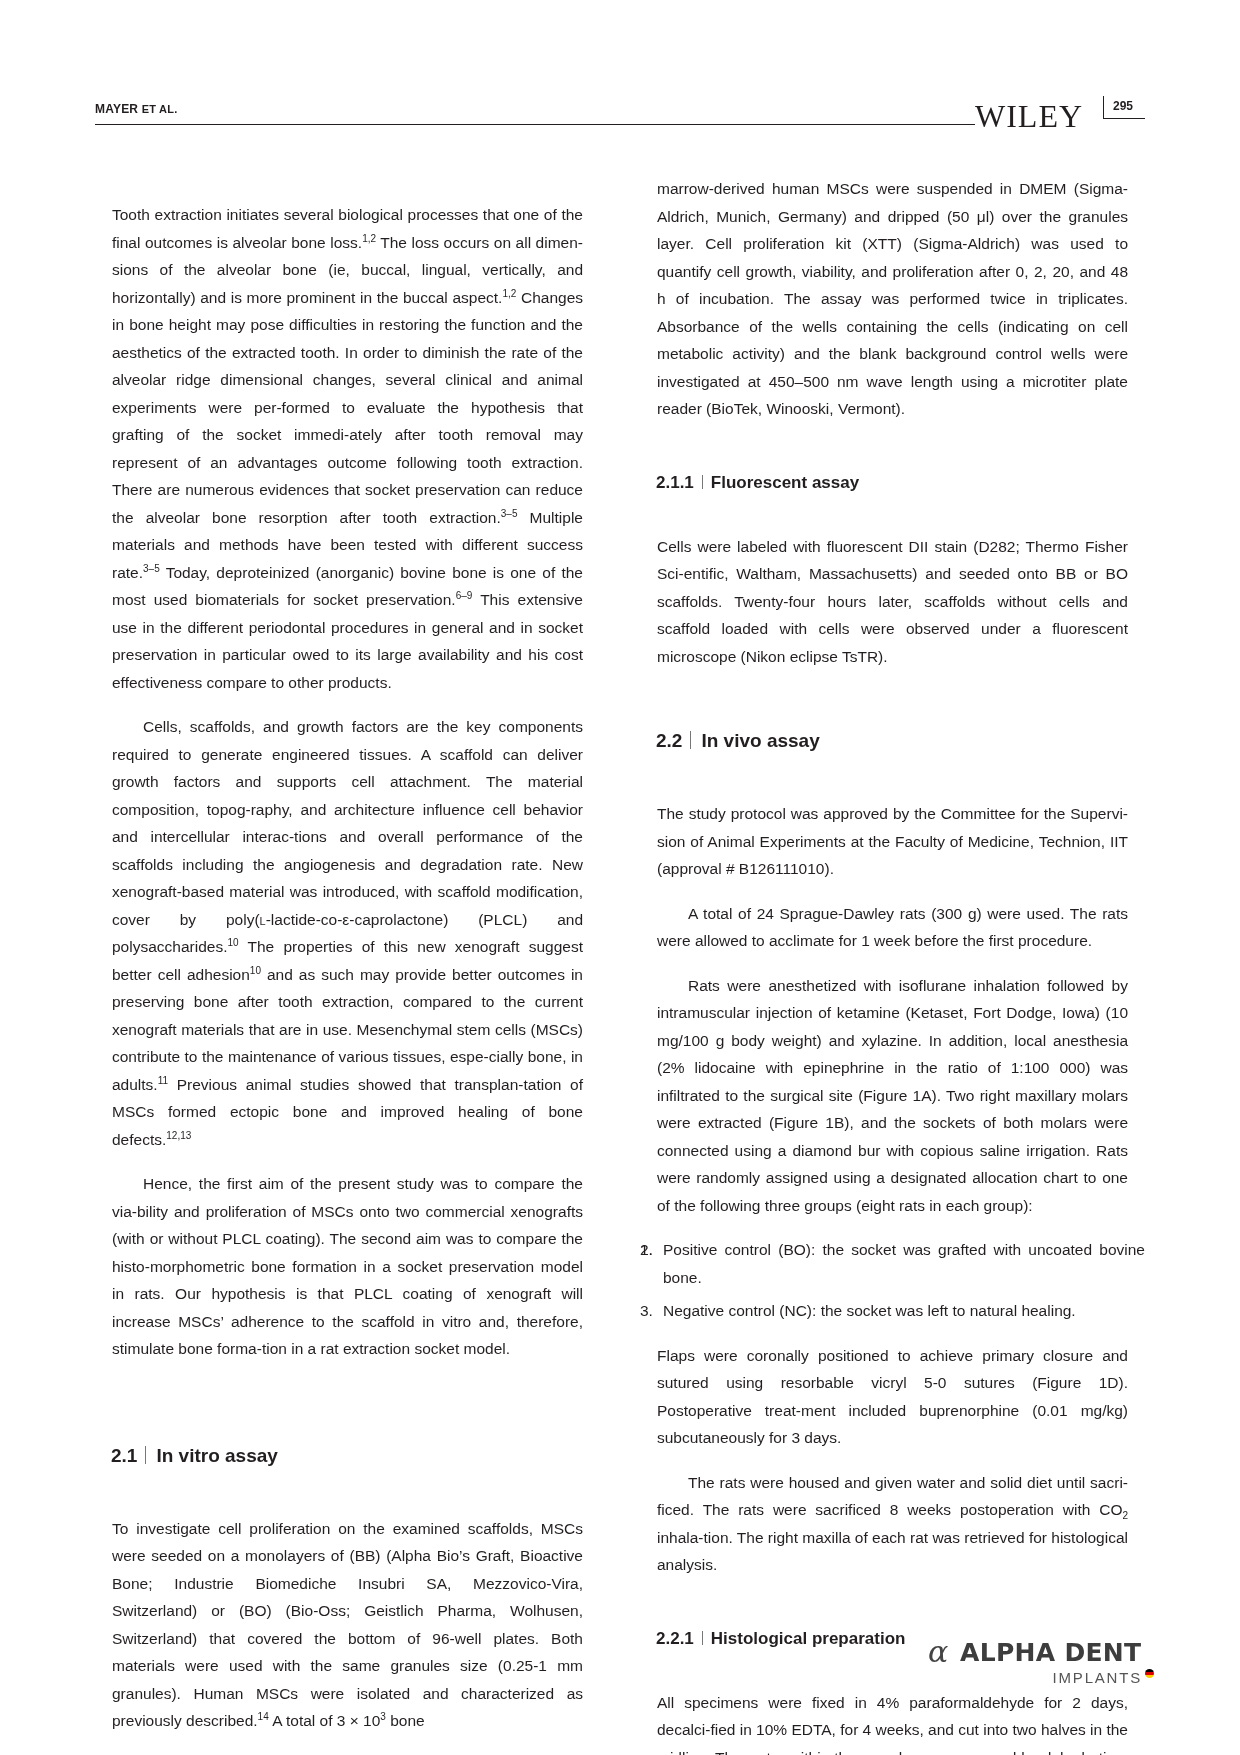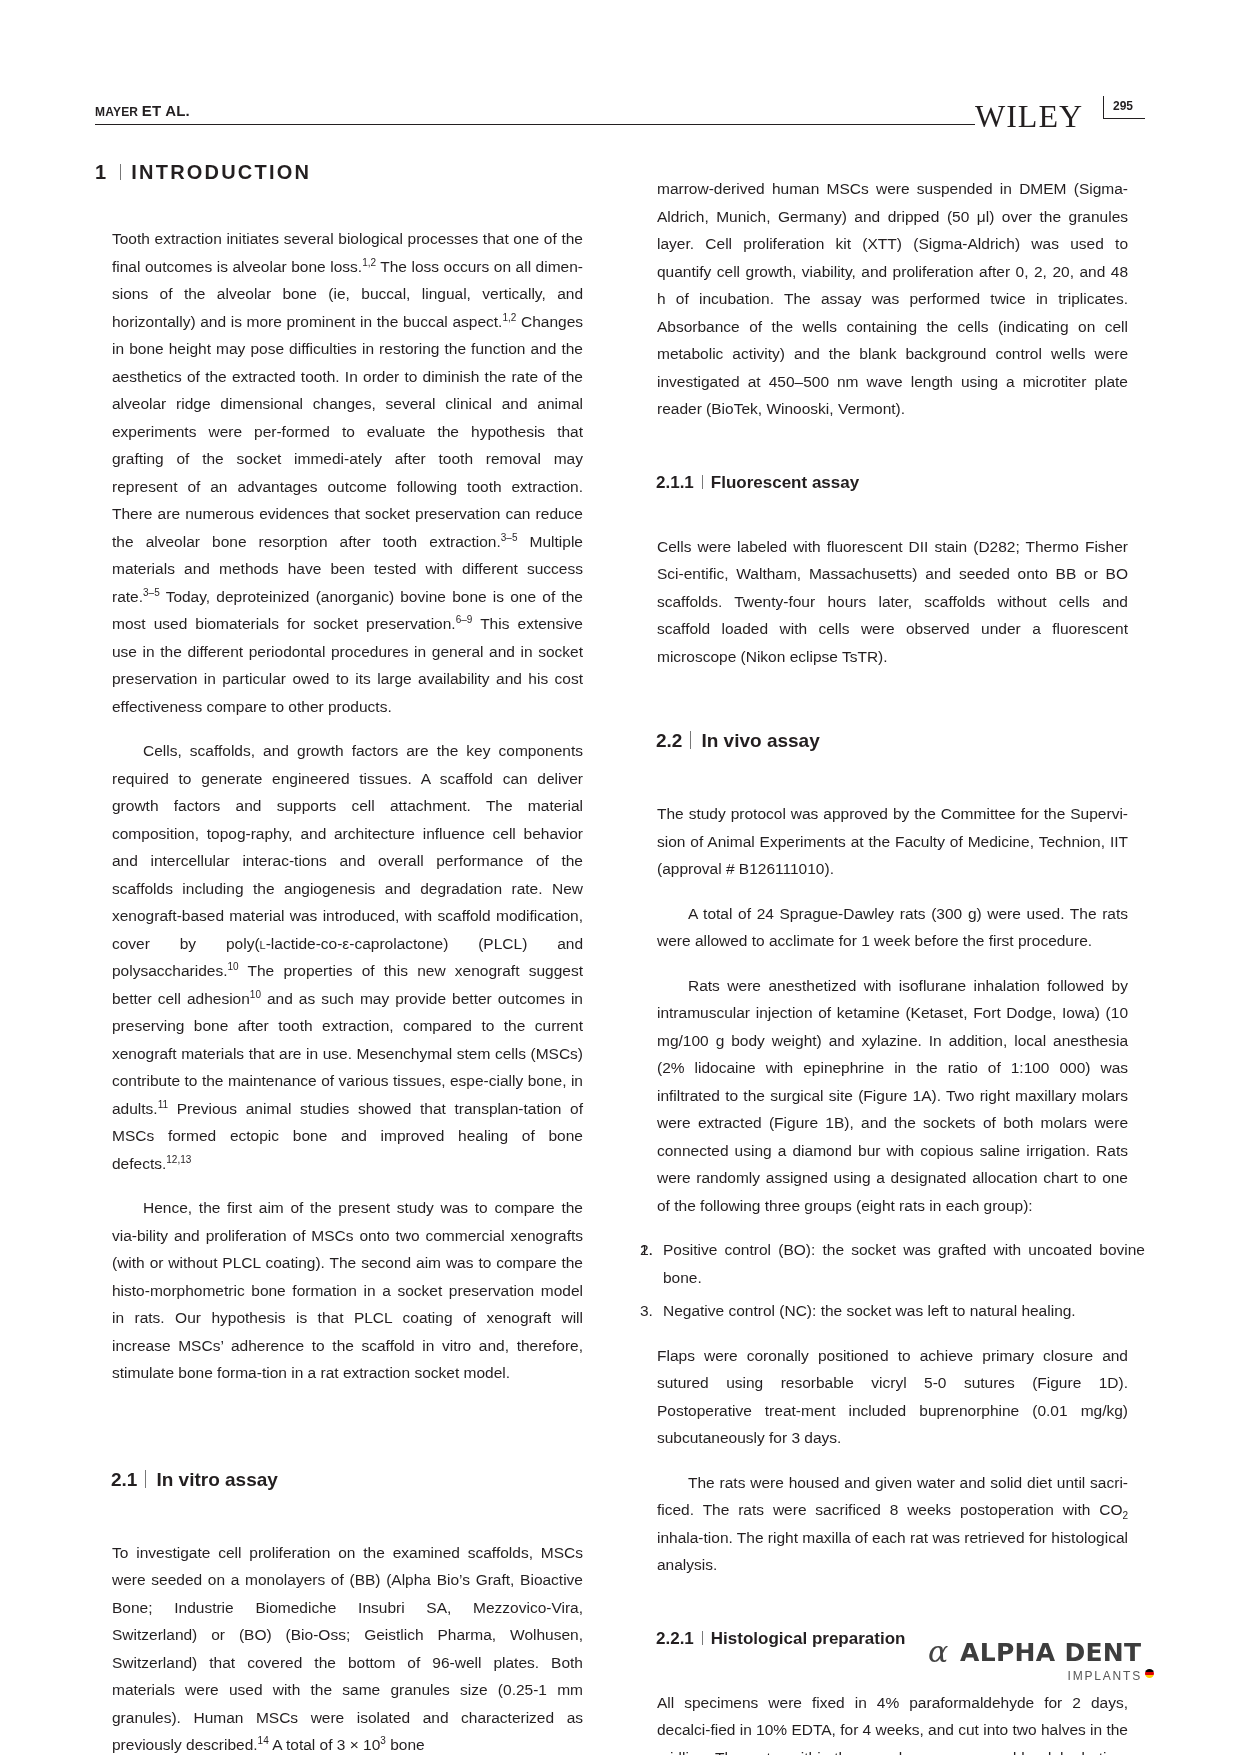--- a/index.html
+++ b/index.html
@@ -7,21 +7,21 @@
       width: 1240px; height: 1755px; position: relative; overflow: hidden;
       font-family: "Liberation Sans", "DejaVu Sans", sans-serif;
       color: #231f20;
     }
     .page-header {
       position: absolute; left: 95px; top: 96px; width: 1050px; height: 30px;
     }
     .running-head {
       position: absolute; left: 0; top: 6px; font-size: 12px; font-weight: bold; letter-spacing: 0.2px;
     }
-    .running-head .et { font-size: 15px; font-weight: bold; }
+    .running-head .et { font-size: 11px; font-weight: bold; }
     .header-rule {
       position: absolute; left: 0; top: 28px; width: 880px; height: 1px; background: #231f20;
     }
     .wiley-logo {
       position: absolute; left: 880px; top: 4px;
       font-family: "Liberation Serif", "DejaVu Serif", serif;
       font-size: 32px; letter-spacing: 1px; line-height: 32px; color: #231f20;
     }
     .page-num-sep {
       position: absolute; left: 1008px; top: 0; width: 1px; height: 22px; background: #231f20;
@@ -72,21 +72,21 @@
     }
     .brand-alpha {
       position: absolute; left: 0; top: -4px; font-family: "DejaVu Serif", serif;
       font-size: 30px; color: #444; font-style: italic;
     }
     .brand-name {
       position: absolute; left: 32px; top: 0; font-family: "DejaVu Sans", sans-serif;
       font-weight: bold; font-size: 25px; color: #3d3d3d; letter-spacing: 0.3px;
     }
     .brand-sub {
-      position: absolute; right: 8px; top: 31px; font-size: 12px; letter-spacing: 1.8px; color: #555; padding-left: 44px;
+      position: absolute; right: 8px; top: 31px; font-size: 15px; letter-spacing: 1.8px; color: #555; padding-left: 44px;
     }
     .flag {
       position: absolute; right: -4px; top: 31px; width: 9px; height: 9px; border-radius: 50%; overflow: hidden;
       display: flex; flex-direction: column;
     }
     .flag span { flex: 1; display: block; }
   </style>
 </head>
 <body>
 
@@ -96,23 +96,20 @@
     <span class="et">ET AL.</span>
   </div>
   <div class="header-rule"></div>
   <div class="wiley-logo">WILEY</div>
   <div class="page-num-sep"></div>
   <div class="page-num-rule"></div>
   <div class="page-number">295</div>
 </div>
 
 <div class="column col-left">
-  <h1 class="sec">
-    <span class="num">1</span><span class="bar"></span><span>INTRODUCTION</span>
-  </h1>
   <div style="height:24px"></div>
   <p><span>Tooth extraction initiates several biological processes that one of the final outcomes is alveolar bone loss.</span><sup>1,2</sup><span> The loss occurs on all dimen-sions of the alveolar bone (ie, buccal, lingual, vertically, and horizontally) and is more prominent in the buccal aspect.</span><sup>1,2</sup><span> Changes in bone height may pose difficulties in restoring the function and the aesthetics of the extracted tooth. In order to diminish the rate of the alveolar ridge dimensional changes, several clinical and animal experiments were per-formed to evaluate the hypothesis that grafting of the socket immedi-ately after tooth removal may represent of an advantages outcome following tooth extraction. There are numerous evidences that socket preservation can reduce the alveolar bone resorption after tooth extraction.</span><sup>3–5</sup><span> Multiple materials and methods have been tested with different success rate.</span><sup>3–5</sup><span> Today, deproteinized (anorganic) bovine bone is one of the most used biomaterials for socket preservation.</span><sup>6–9</sup><span> This extensive use in the different periodontal procedures in general and in socket preservation in particular owed to its large availability and his cost effectiveness compare to other products.</span></p>
   <p class="indent"><span>Cells, scaffolds, and growth factors are the key components required to generate engineered tissues. A scaffold can deliver growth factors and supports cell attachment. The material composition, topog-raphy, and architecture influence cell behavior and intercellular interac-tions and overall performance of the scaffolds including the angiogenesis and degradation rate. New xenograft-based material was introduced, with scaffold modification, cover by poly(</span><span class="smallcaps">l</span><span>-lactide-co-ε-caprolactone) (PLCL) and polysaccharides.</span><sup>10</sup><span> The properties of this new xenograft suggest better cell adhesion</span><sup>10</sup><span> and as such may provide better outcomes in preserving bone after tooth extraction, compared to the current xenograft materials that are in use. Mesenchymal stem cells (MSCs) contribute to the maintenance of various tissues, espe-cially bone, in adults.</span><sup>11</sup><span> Previous animal studies showed that transplan-tation of MSCs formed ectopic bone and improved healing of bone defects.</span><sup>12,13</sup></p>
   <p class="indent">Hence, the first aim of the present study was to compare the via-bility and proliferation of MSCs onto two commercial xenografts (with or without PLCL coating). The second aim was to compare the histo-morphometric bone formation in a socket preservation model in rats. Our hypothesis is that PLCL coating of xenograft will increase MSCs’ adherence to the scaffold in vitro and, therefore, stimulate bone forma-tion in a rat extraction socket model.</p>
   <div style="height:26px"></div>
   <div style="height:22px"></div>
   <h2 class="sub">
     <span class="num">2.1</span><span class="bar"></span><span>In vitro assay</span>
   </h2>
   <div style="height:14px"></div>

